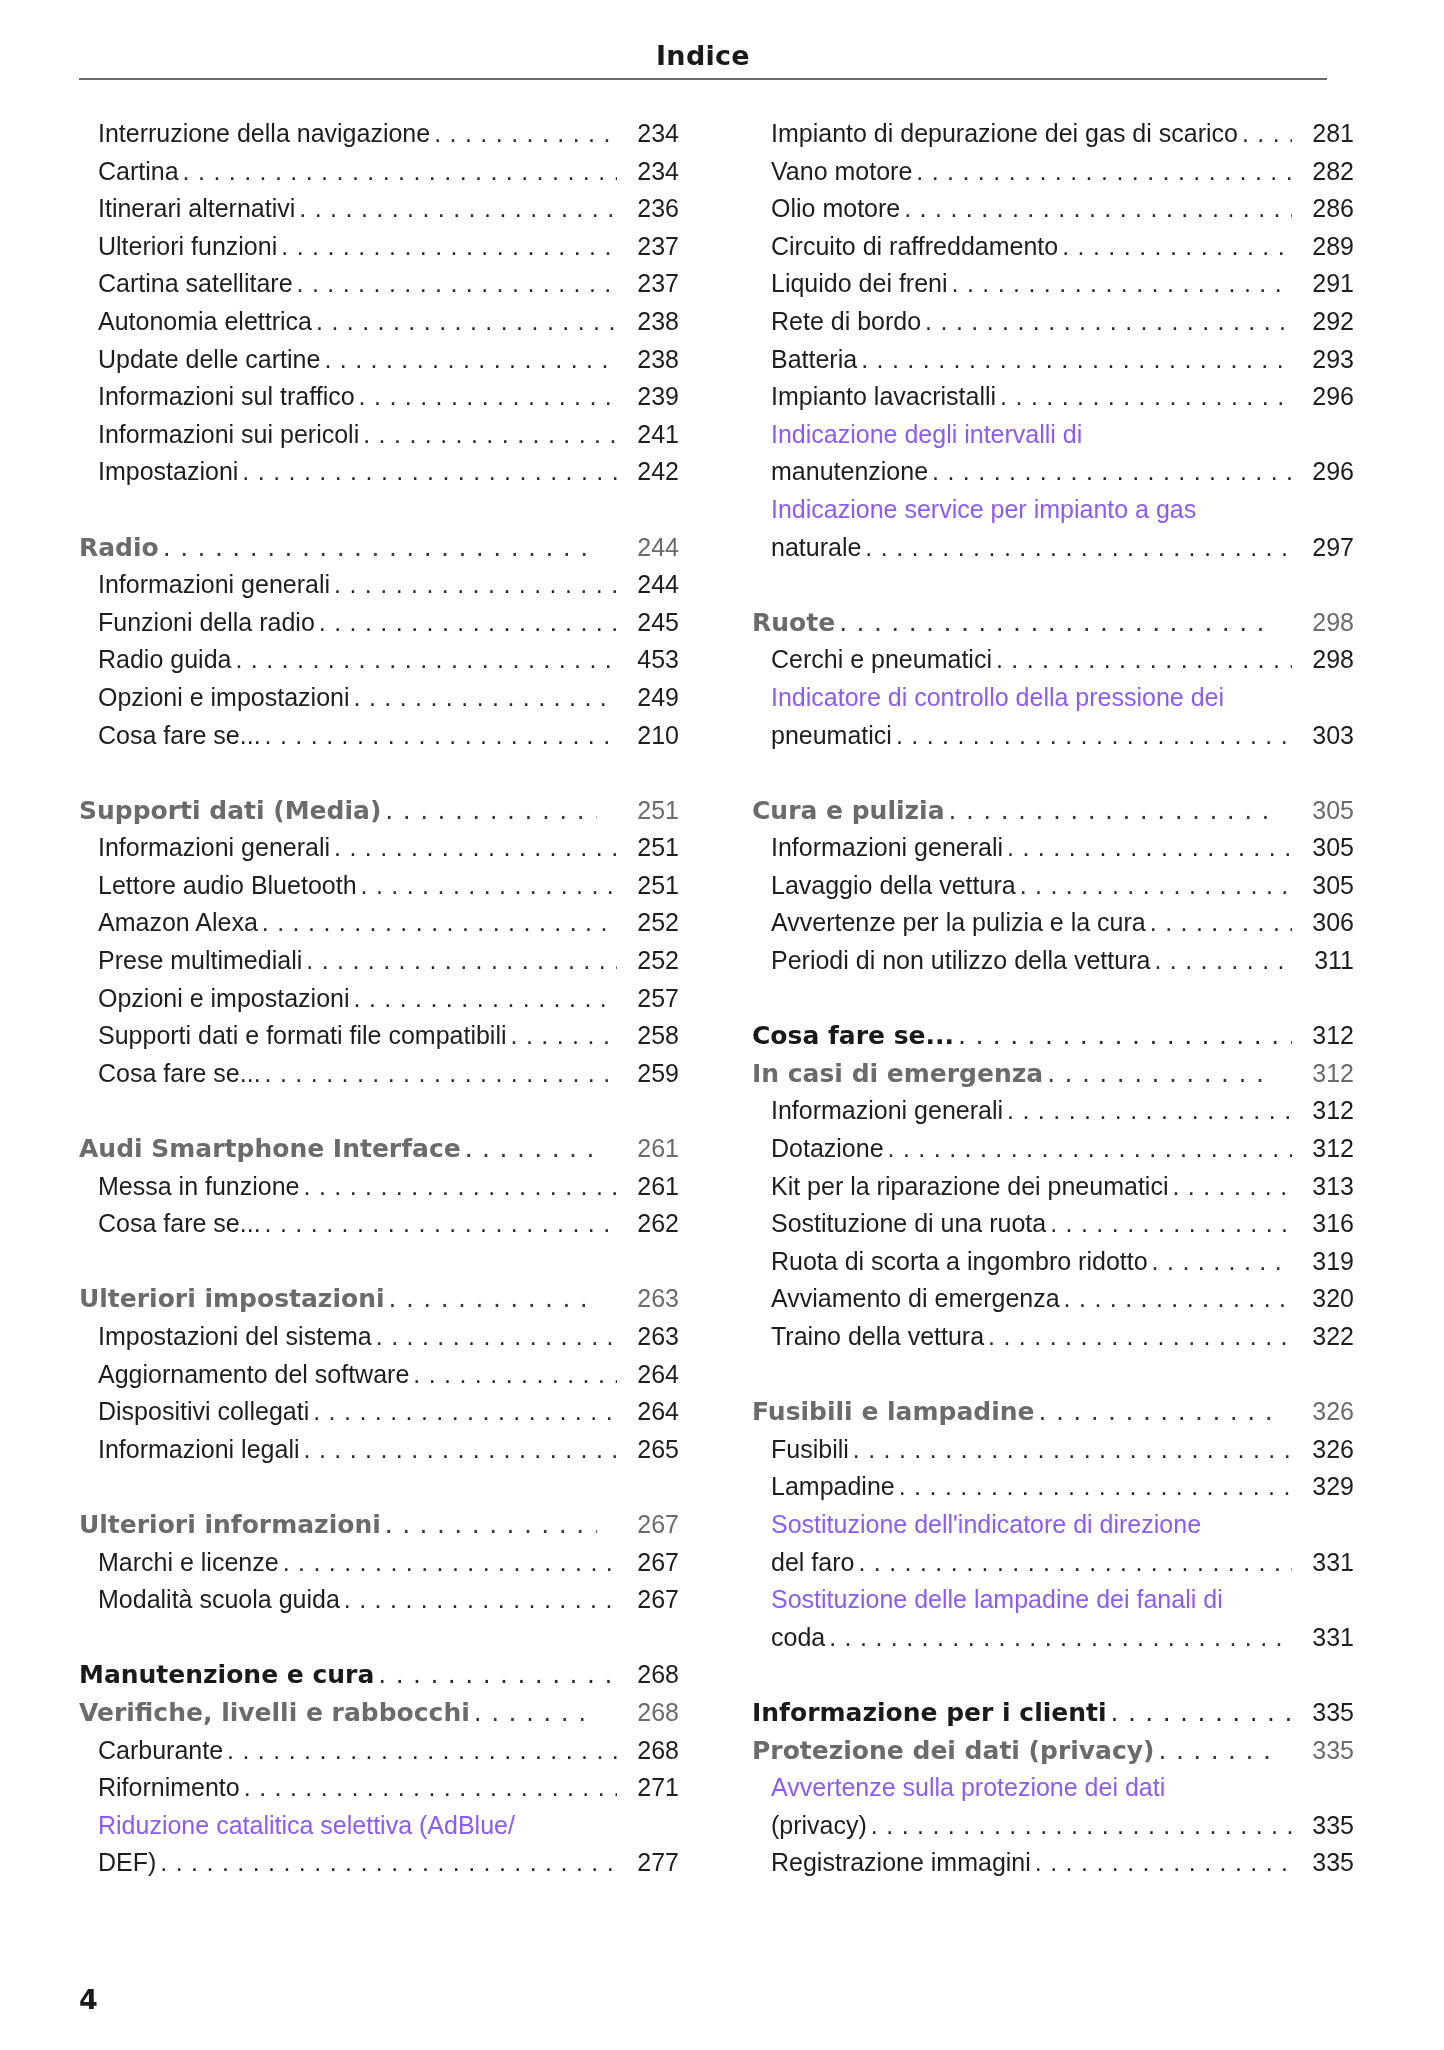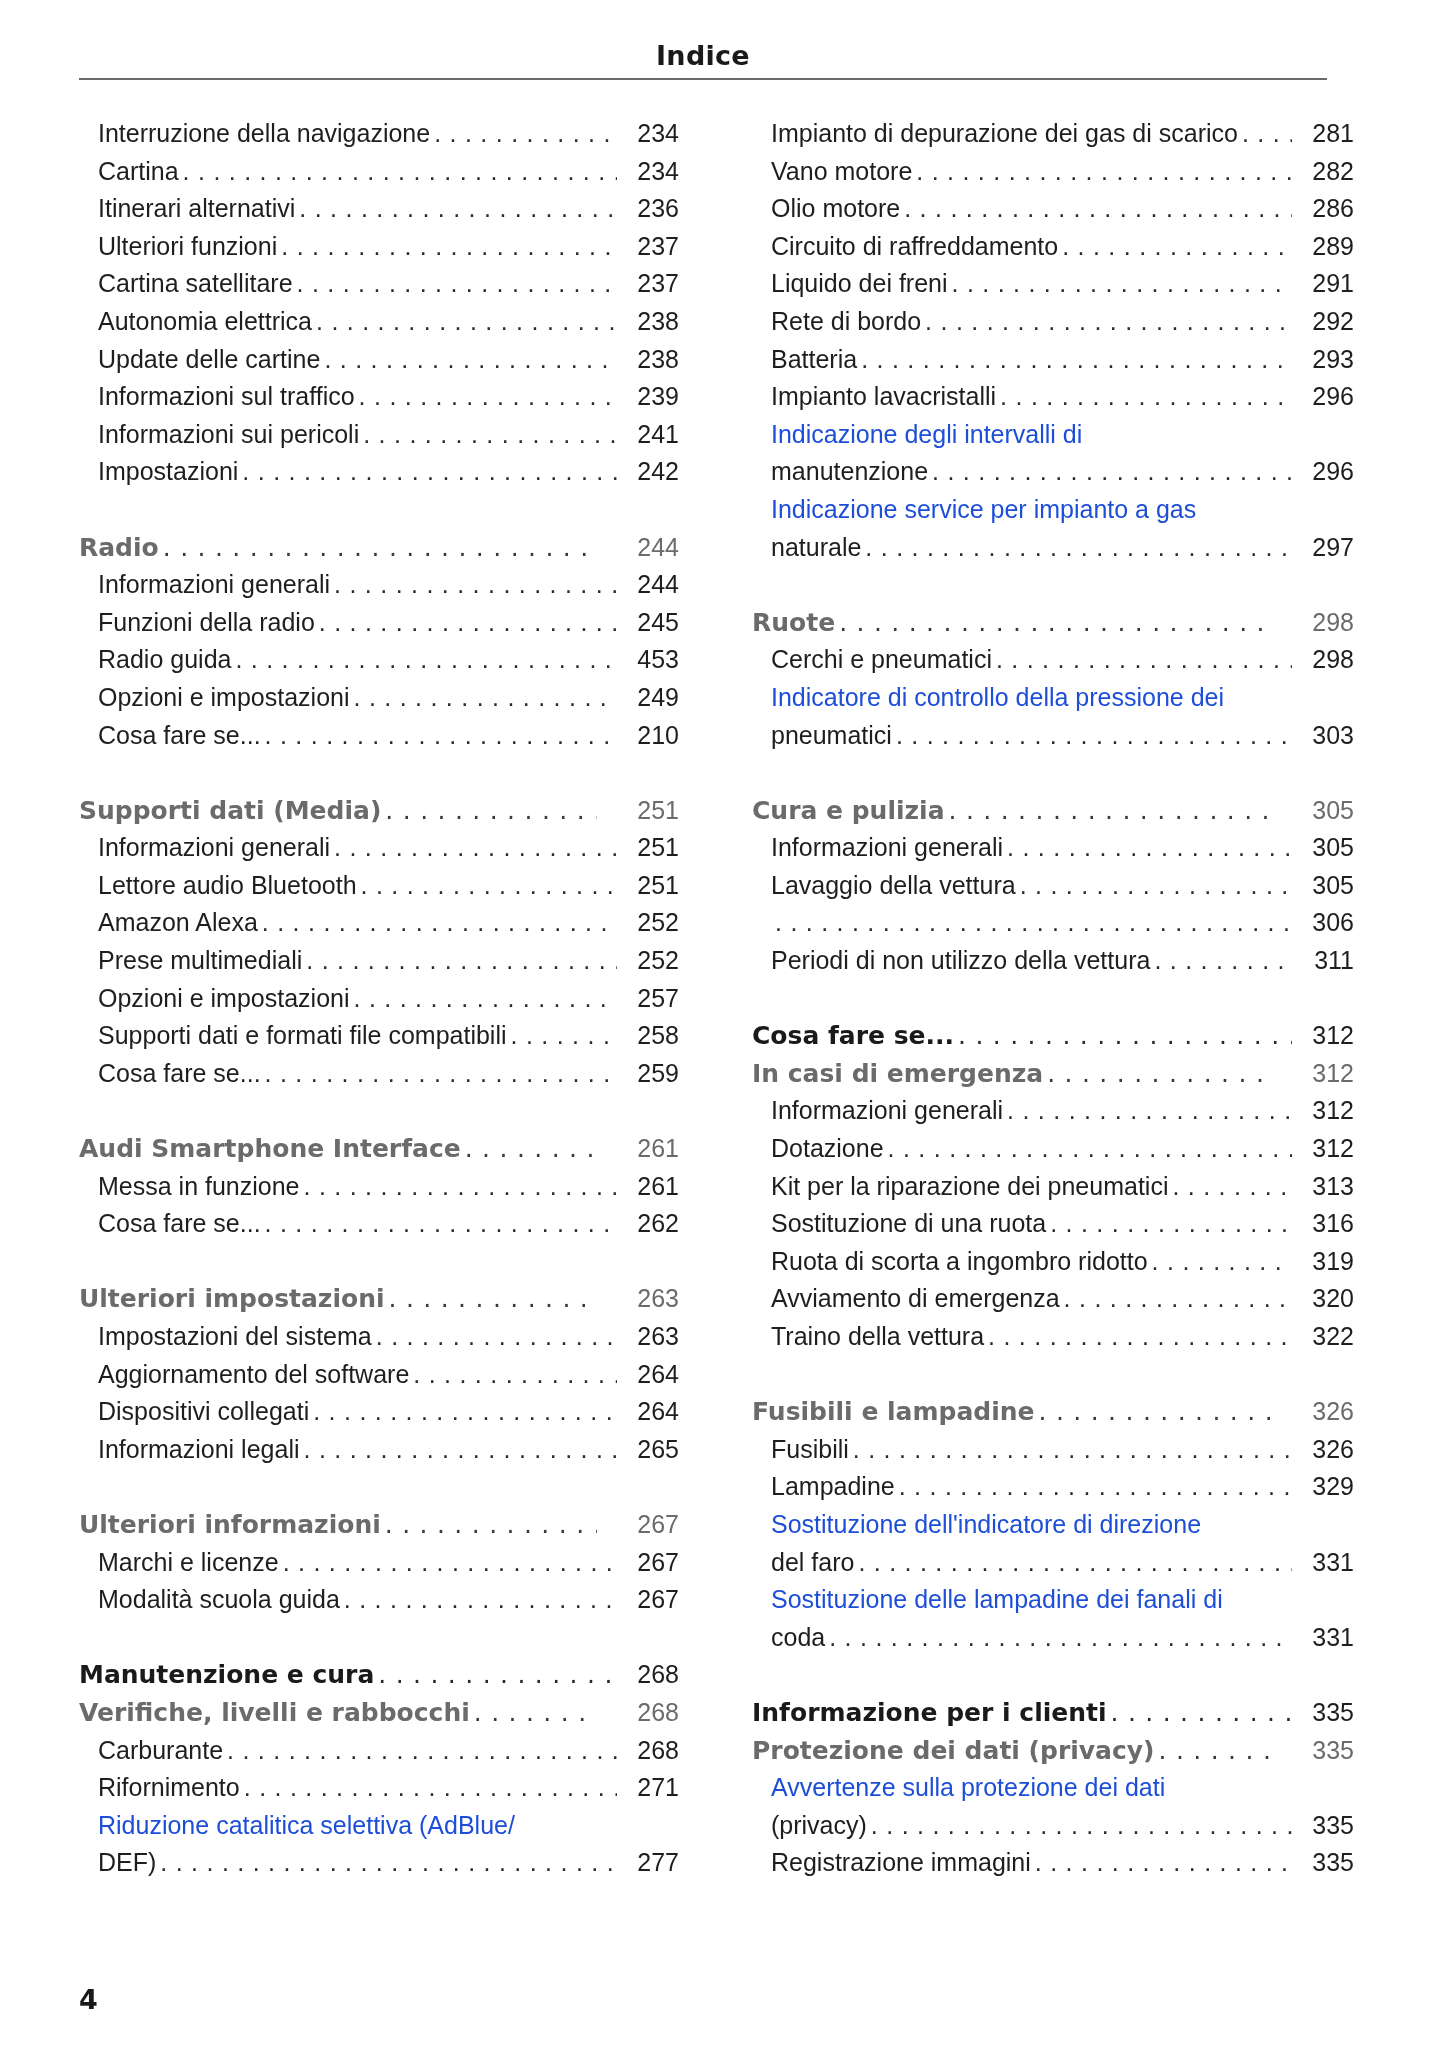--- a/index.html
+++ b/index.html
@@ -33,21 +33,21 @@
   .entry.sub .page { color: #1e1e1e; }
 
   .entry.h2 { font-family: "DejaVu Sans", sans-serif; font-weight: bold; font-size: 25px; color: #6b6b6b; gap: 20px; }
   .entry.h2 .dots { font-weight: normal; color: #3a3a3a; }
   .entry.h2 .page { font-weight: normal; color: #6b6b6b; font-family: "Liberation Sans", sans-serif; font-size: 25px; }
 
   .entry.h1 { font-family: "DejaVu Sans", sans-serif; font-weight: bold; font-size: 25px; color: #1a1a1a; }
   .entry.h1 .dots { font-weight: normal; color: #2a2a2a; }
   .entry.h1 .page { font-weight: normal; color: #1e1e1e; font-family: "Liberation Sans", sans-serif; font-size: 25px; }
 
-  .multi-first { line-height: 37.6px; font-size: 25px; padding-left: 19px; font-family: "Liberation Sans", "DejaVu Sans", sans-serif; color: #1d4ed8; white-space: nowrap; }
+  .multi-first { line-height: 37.6px; font-size: 25px; padding-left: 19px; font-family: "Liberation Sans", "DejaVu Sans", sans-serif; color: #8b5cf6; white-space: nowrap; }
 
   .gap { height: 37.6px; }
 
   .page-number {
     position: absolute; left: 79px; top: 1984px; font-family: "DejaVu Sans", sans-serif; font-weight: bold;
     font-size: 27px; color: #1a1a1a;
   }
 </style>
 </head>
 <body>
@@ -459,20 +459,21 @@
     </div>
     <div class="entry sub">
       <span class="label-wrap">
         <span class="label">Lavaggio della vettura</span>
         <span class="dots"></span>
       </span>
       <span class="page">305</span>
     </div>
     <div class="entry sub">
       <span class="label-wrap">
+        <span class="label">Avvertenze per la pulizia e la cura</span>
         <span class="dots"></span>
       </span>
       <span class="page">306</span>
     </div>
     <div class="entry sub">
       <span class="label-wrap">
         <span class="label">Periodi di non utilizzo della vettura</span>
         <span class="dots"></span>
       </span>
       <span class="page">311</span>

